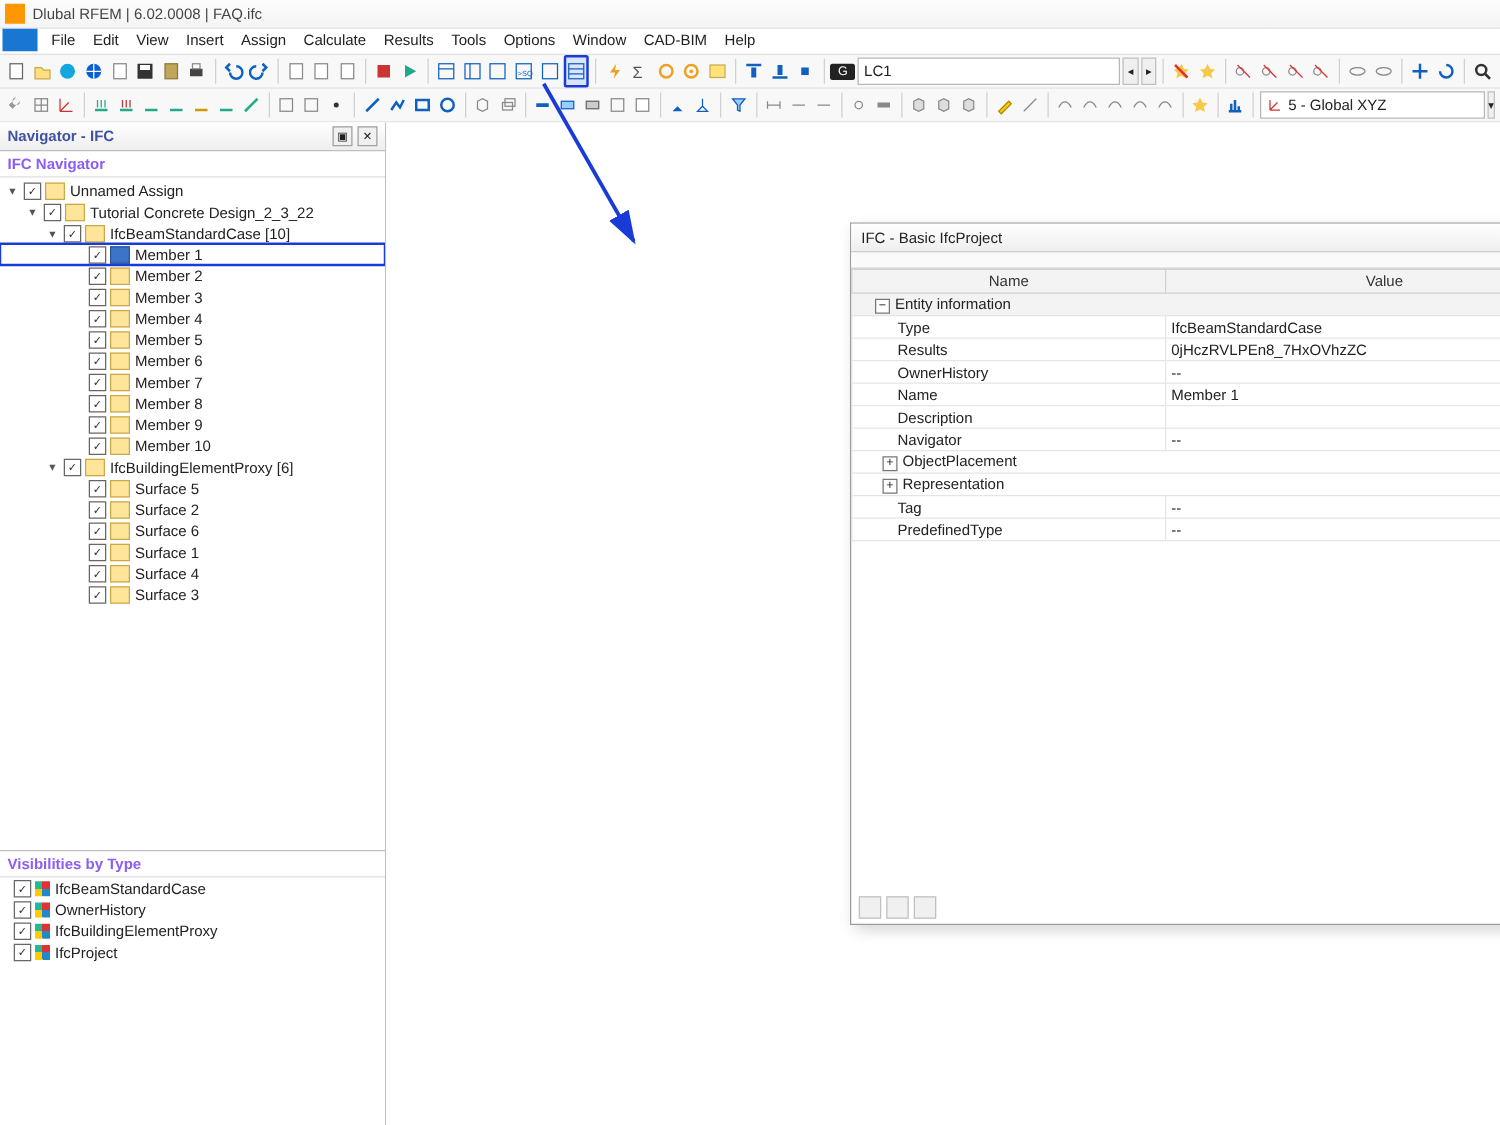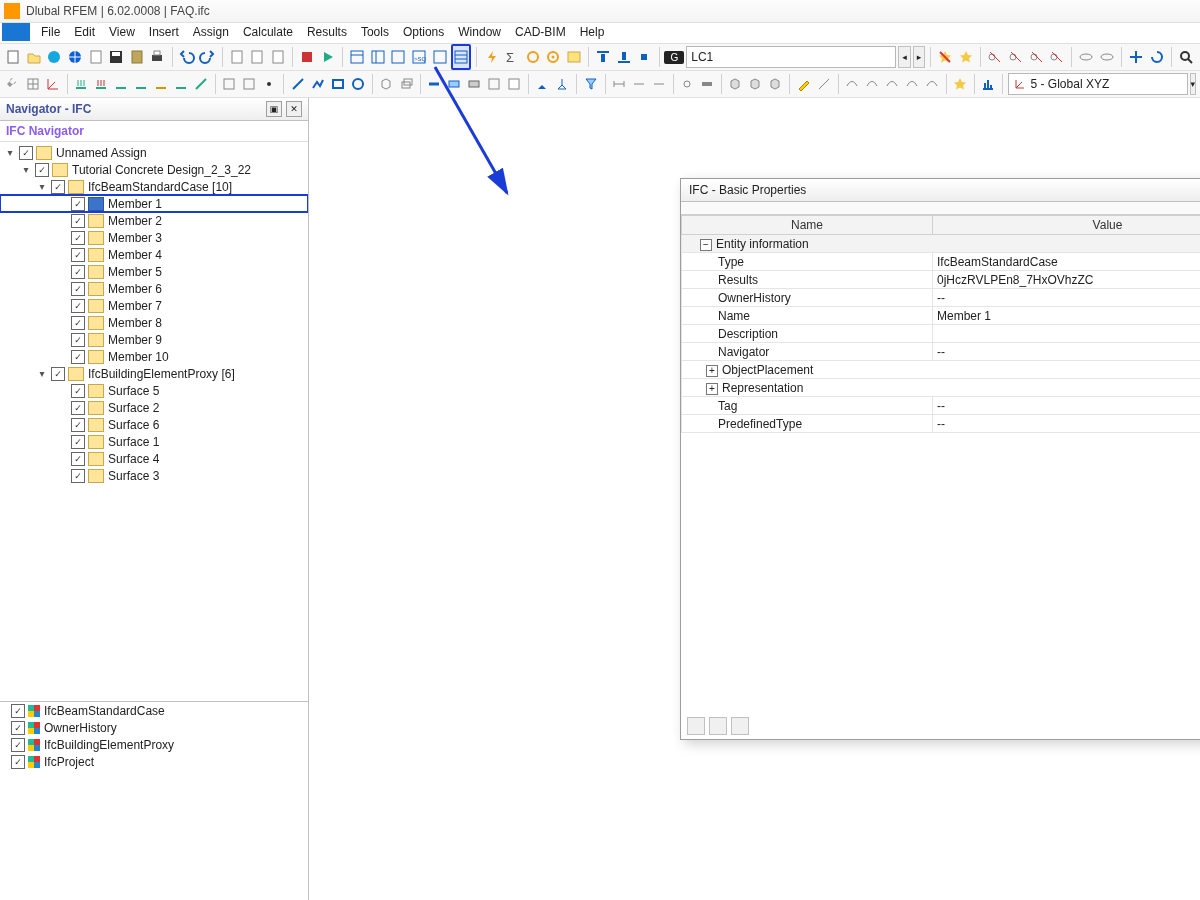--- a/index.html
+++ b/index.html
@@ -689,20 +689,21 @@
           <span>Surface 4</span>
         </div>
       <div class="node" style="padding-left:68px">
           <span class="chk">✓</span>
           <span class="fold"></span>
           <span>Surface 3</span>
         </div>
     </div>
 
     <div class="visbox">
+      <div class="subhead">Visibilities by Type</div>
       <div class="node" style="padding-left:8px">
           <span class="chk">✓</span>
           <span class="cube"></span>
           <span>IfcBeamStandardCase</span>
         </div>
       <div class="node" style="padding-left:8px">
           <span class="chk">✓</span>
           <span class="cube"></span>
           <span>OwnerHistory</span>
         </div>
@@ -726,21 +727,21 @@
       <defs>
           <marker id="ah" markerWidth="10" markerHeight="10" refX="8" refY="3" orient="auto">
         <path d="M0 0L9 3L0 6z" fill="#1a3cd6"></path>
           </marker>
         </defs>
       <line x1="8" y1="2" x2="80" y2="128" stroke="#1a3cd6" stroke-width="3" marker-end="url(#ah)"></line>
     </svg>
 
     <div class="propwin">
       <div class="phead">
-        <span>IFC - Basic Properties</span>
+        <span>IFC - Basic IfcProject</span>
 
       </div>
       <div class="spacer"></div>
       <table>
         <tbody>
             <tr>
           <th style="width:220px">Name</th>
           <th>Value</th>
         </tr>
         <tr class="group">

